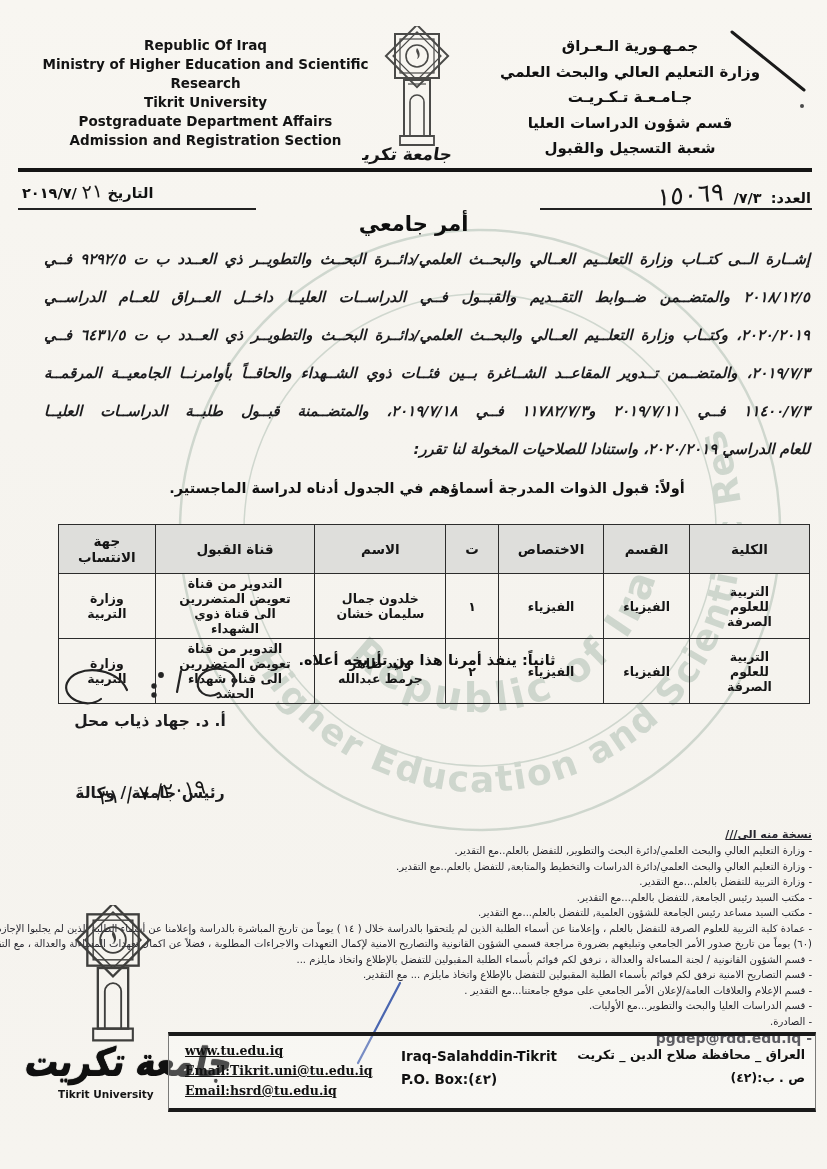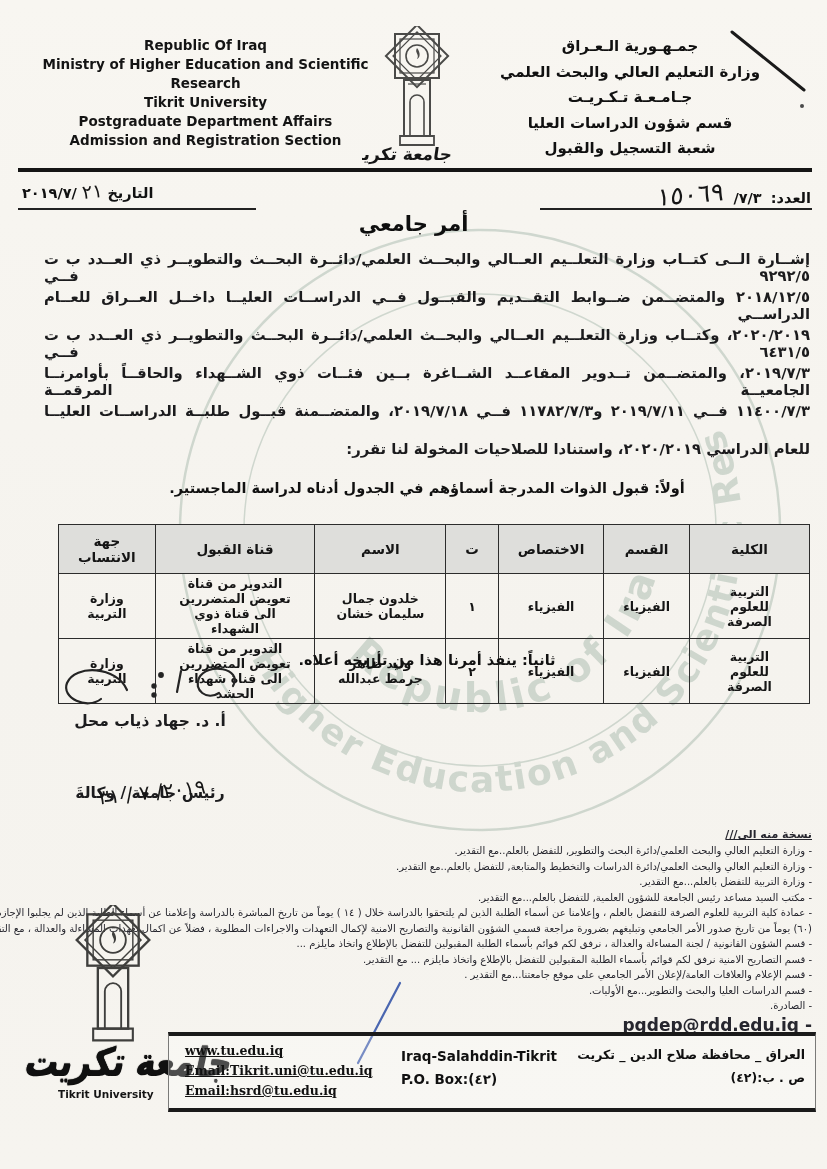--- a/index.html
+++ b/index.html
@@ -21,21 +21,21 @@
   .refline{top:180px;font-weight:bold;font-size:14.5px;color:#111;}
   .ref-underline{height:2px;background:#222;}
   .hand{font-family:"DejaVu Sans",sans-serif;font-weight:400;color:#161616;}
   .hand-num{font-size:25px;letter-spacing:5px;display:inline-block;transform:rotate(-5deg) skewX(-8deg);}
   .hand-day{font-size:19px;letter-spacing:2px;display:inline-block;transform:rotate(-6deg);}
 
   .doc-title{left:0;top:212px;width:827px;text-align:center;font-size:21px;font-weight:bold;color:#0e0e0e;}
 
   
   .body-par{left:44px;top:250px;width:766px;font-size:14.8px;font-weight:bold;color:#1b1b1d;}
-  .body-par .line{height:38px;text-align:justify;text-align-last:justify;direction:rtl;}
+  .body-par .line{height:38px;text-align:justify;text-align-last:justify;direction:rtl;font-style:italic;}
   .body-par .line.short{text-align:right;text-align-last:right;}
 
   .clause{right:16px;font-size:14.5px;font-weight:bold;color:#111;direction:rtl;text-align:center;}
 
   
   table.accept{position:absolute;left:58px;top:524px;width:752px;border-collapse:collapse;direction:rtl;}
   table.accept th,table.accept td{border:1.6px solid #2c2c2c;font-weight:bold;color:#151515;
      text-align:center;vertical-align:middle;padding:2px 19px;}
   table.accept th{height:44px;font-size:13.5px;background:#dededb;}
   table.accept td{height:42px;font-size:12.5px;}
@@ -44,21 +44,21 @@
   
   .sig-name{left:30px;top:712px;width:240px;text-align:center;font-size:15.5px;font-weight:bold;}
   .sig-title{left:30px;top:747px;width:240px;text-align:center;font-size:15.5px;font-weight:bold;margin-top:37px;}
   .sig-date{left:42px;top:780px;width:220px;text-align:center;}
 
   
   .dist{left:67px;top:828px;width:745px;direction:rtl;text-align:right;color:#26262e;}
   .dist-title{font-size:11px;font-weight:bold;text-decoration:underline;margin-bottom:2px;}
   .dist-item{font-size:10px;line-height:15.5px;white-space:nowrap;}
   .dist-email-title{font-size:10.5px;font-weight:bold;text-decoration:underline;margin-top:2px;}
-  .dist-email{font-size:17px;font-weight:bold;padding-left:105px;direction:rtl;margin-top:1px;}
+  .dist-email{font-size:14px;font-weight:bold;padding-left:105px;direction:rtl;margin-top:1px;}
 
   
   .fbox{left:168px;top:1032px;width:646px;height:72px;border:1px solid #7a7a78;
         border-top:4px solid #1a1a1a;border-bottom:4px solid #1a1a1a;background:rgba(255,255,255,.25);}
   .f-web{left:16px;top:5px;font-family:"DejaVu Serif",serif;font-weight:bold;font-size:12.5px;
          line-height:20px;text-decoration:underline;color:#111;position:absolute;}
   .f-en{left:232px;top:9px;font-size:13.5px;font-weight:bold;line-height:23px;color:#101010;position:absolute;}
   .f-ar{right:10px;top:7px;font-size:12.5px;font-weight:bold;line-height:23px;color:#101010;
         position:absolute;text-align:right;direction:rtl;}
 
@@ -218,20 +218,21 @@
   <div class="abs sig-title ar">رئيس جامعة / وكالةَ</div>
   <div class="abs sig-date">
     <span dir="ltr" class="hand hand-day" style="font-size:20px;letter-spacing:4px;">٢٠١٩/ ٧ / ٣١</span>
   </div>
 
   <div class="abs dist">
     <div class="dist-title">نسخة منه الى///</div>
     <div class="dist-item">- وزارة التعليم العالي والبحث العلمي/دائرة البحث والتطوير, للتفضل بالعلم..مع التقدير.</div>
     <div class="dist-item">- وزارة التعليم العالي والبحث العلمي/دائرة الدراسات والتخطيط والمتابعة, للتفضل بالعلم..مع التقدير.</div>
     <div class="dist-item">- وزارة التربية  للتفضل بالعلم...مع التقدير.</div>
+    <div class="dist-item">- مكتب السيد رئيس الجامعة, للتفضل بالعلم...مع التقدير.</div>
     <div class="dist-item">- مكتب السيد مساعد رئيس الجامعة للشؤون العلمية, للتفضل بالعلم...مع التقدير.</div>
     <div class="dist-item">- عمادة كلية التربية للعلوم الصرفة  للتفضل بالعلم ، وإعلامنا عن أسماء الطلبة الذين لم يلتحقوا بالدراسة  خلال ( ١٤ ) يوماً من تاريخ المباشرة بالدراسة وإعلامنا عن أسماء الطلبة الذين لم يجلبوا الإجازة الدراسية خلال</div>
     <div class="dist-item">(٦٠) يوماً من تاريخ صدور الأمر الجامعي وتبليغهم بضرورة مراجعة قسمي الشؤون القانونية والتصاريح الامنية لإكمال التعهدات والاجراءات المطلوبة ، فضلاً عن اكمال تعهدات المساءلة والعدالة ، مع التقدير.</div>
     <div class="dist-item">- قسم الشؤون القانونية / لجنة المساءلة والعدالة ، نرفق لكم قوائم بأسماء الطلبة المقبولين للتفضل بالإطلاع واتخاذ مايلزم ...</div>
     <div class="dist-item">- قسم التصاريح الامنية نرفق لكم قوائم بأسماء الطلبة المقبولين للتفضل بالإطلاع واتخاذ مايلزم ... مع التقدير.</div>
     <div class="dist-item">- قسم الإعلام والعلاقات العامة/لإعلان الأمر الجامعي على موقع جامعتنا...مع التقدير .</div>
     <div class="dist-item">- قسم الدراسات العليا والبحث والتطوير...مع الأوليات.</div>
     <div class="dist-item">- الصادرة.</div>
     <div class="dist-email">
       <span>-</span>

